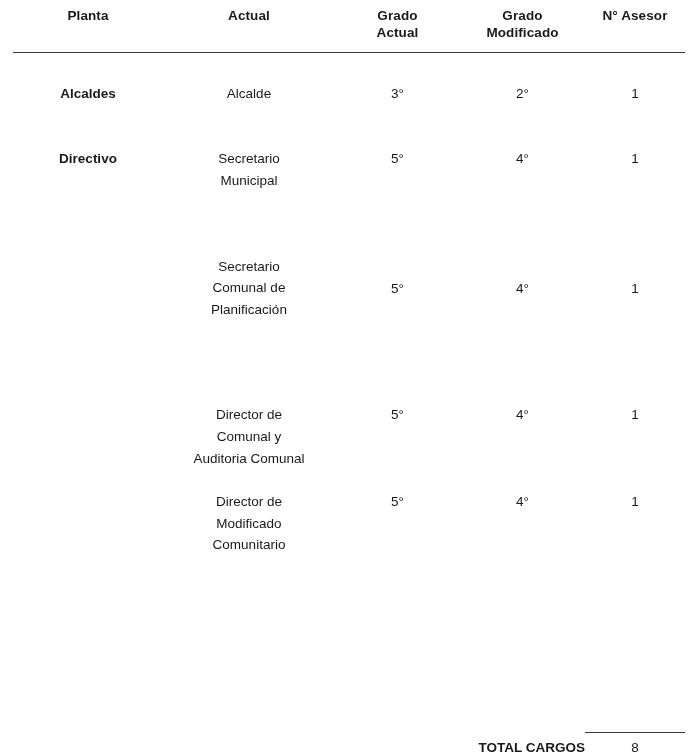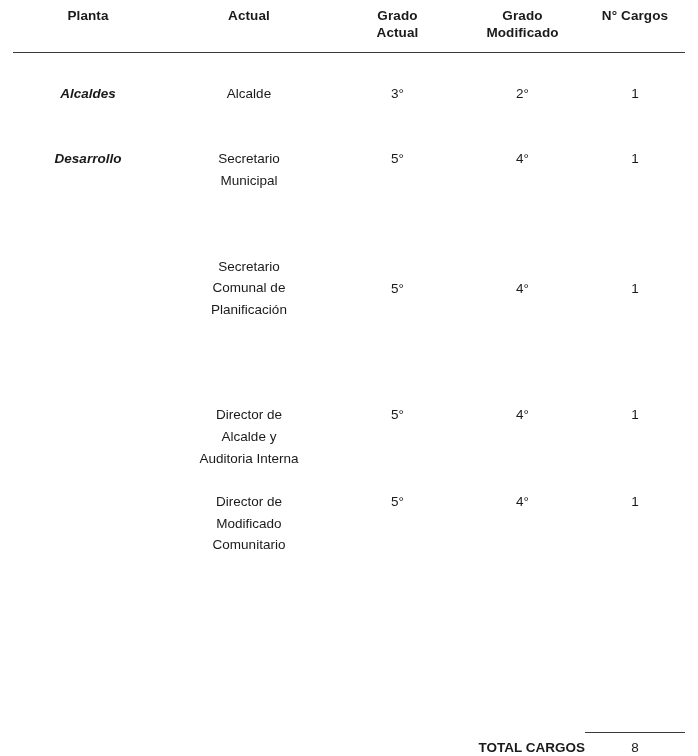--- a/index.html
+++ b/index.html
@@ -47,21 +47,20 @@
   }
   tbody td {
     font-size: 13.5px;
     text-align: center;
     vertical-align: top;
     line-height: 1.6;
     padding: 0;
   }
   tbody td.planta-cell {
     font-weight: bold;
-    font-style: italic;
   }
   tbody tr.spacer-row td {
     height: 0;
     padding: 0;
     line-height: 0;
     font-size: 0;
   }
   .cell-lines { display: block; }
   .cell-lines .ln { display: block; white-space: pre; }
 
@@ -137,21 +136,21 @@
           </span>
         </th>
         <th>
           <span class="cell-lines">
             <span class="ln">Grado</span>
             <span class="ln">Modificado</span>
           </span>
         </th>
         <th>
           <span class="cell-lines">
-            <span class="ln">N° Cargos</span>
+            <span class="ln">N° Asesor</span>
           </span>
         </th>
       </tr>
     </thead>
     <tbody>
 
       <tr class="spacer-row">
         <td style="height:30px"></td>
         <td></td>
         <td></td>
@@ -171,21 +170,21 @@
       </tr>
 
       <tr class="spacer-row">
         <td style="height:44px"></td>
         <td></td>
         <td></td>
         <td></td>
         <td></td>
       </tr>
       <tr class="data-row">
-        <td class="planta-cell">Desarrollo</td>
+        <td class="planta-cell">Directivo</td>
         <td>
           <span class="cell-lines">
             <span class="ln">Secretario</span>
             <span class="ln">Municipal</span>
           </span>
         </td>
         <td>5°</td>
         <td>4°</td>
         <td>1</td>
       </tr>
@@ -224,22 +223,22 @@
         <td></td>
         <td></td>
         <td></td>
         <td></td>
       </tr>
       <tr class="data-row">
         <td class="planta-cell"></td>
         <td>
           <span class="cell-lines">
             <span class="ln">Director de</span>
-            <span class="ln">Alcalde y</span>
-            <span class="ln">Auditoria Interna</span>
+            <span class="ln">Comunal y</span>
+            <span class="ln">Auditoria Comunal</span>
           </span>
         </td>
         <td>5°</td>
         <td>4°</td>
         <td>1</td>
       </tr>
 
       <tr class="spacer-row">
         <td style="height:22px"></td>
         <td></td>

